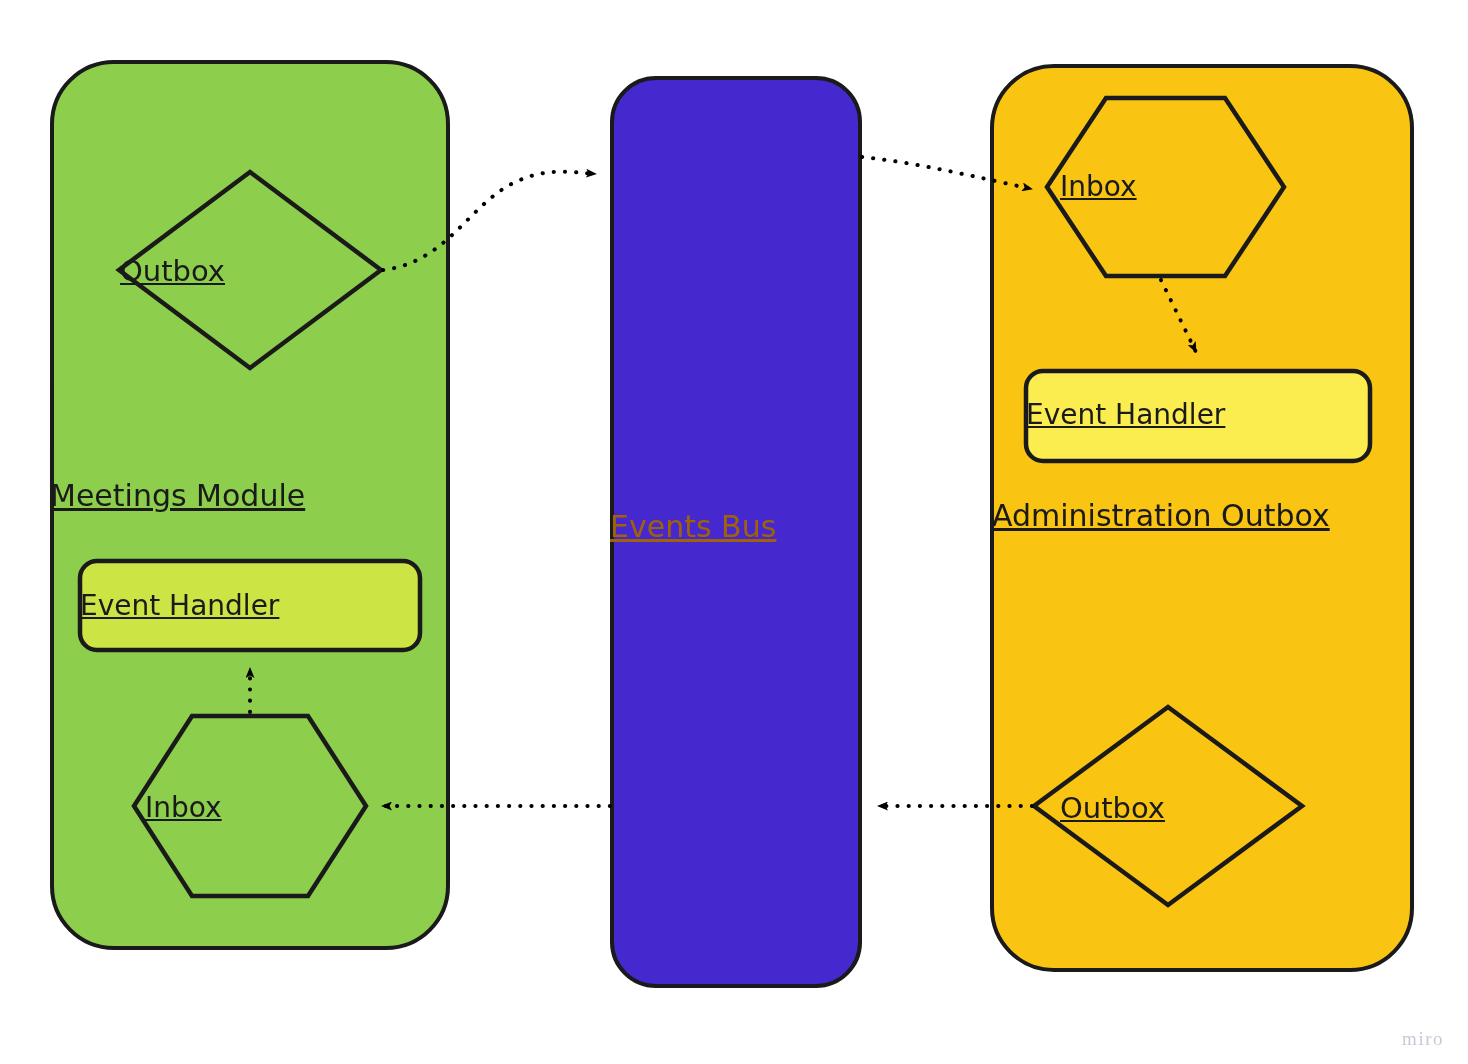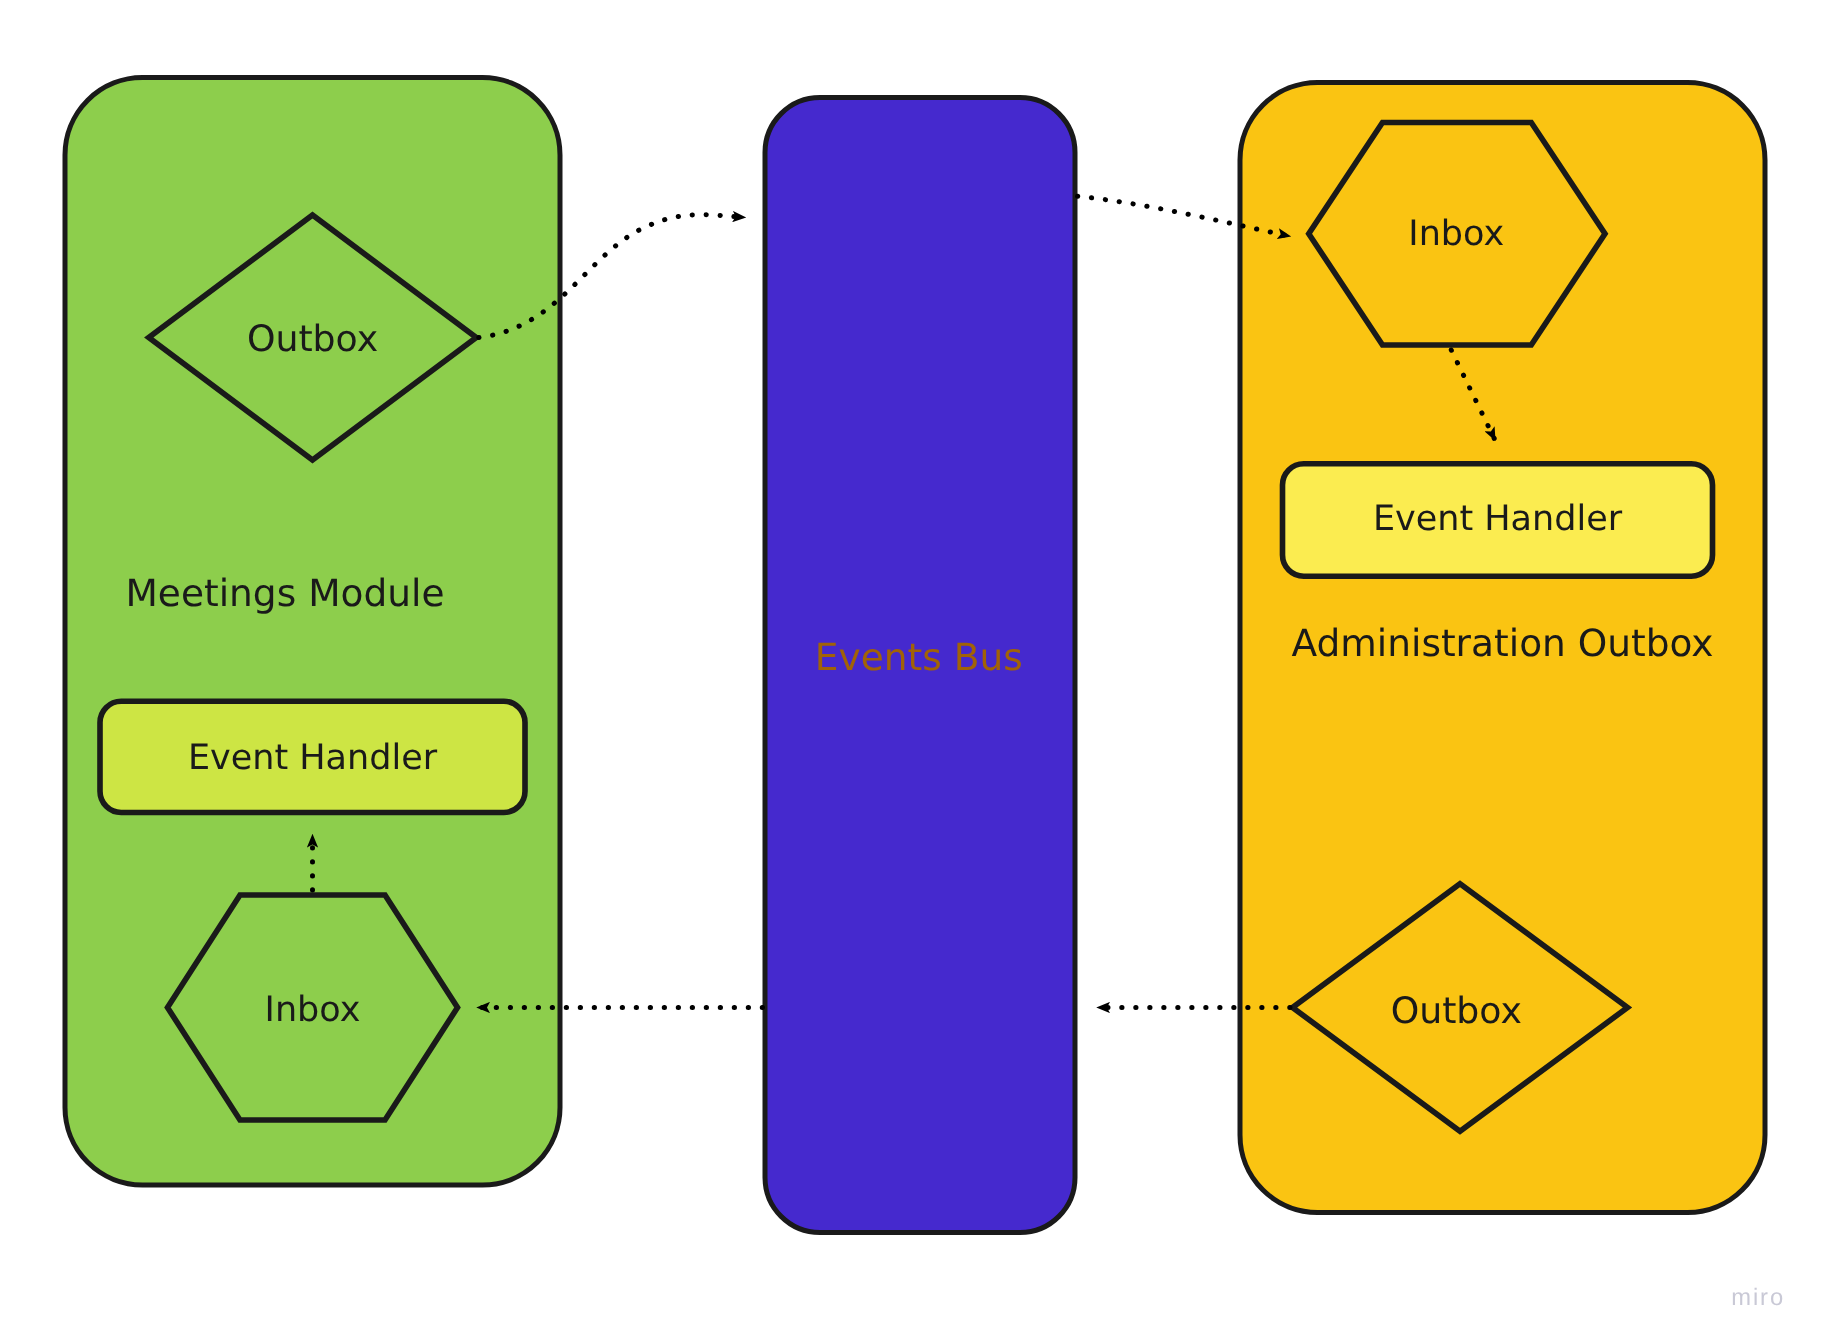--- a/index.html
+++ b/index.html
@@ -18,29 +18,29 @@
   #svg-layer {
     position: absolute;
     top: 0;
     left: 0;
     width: 1468px;
     height: 1064px;
   }
   .module-label,
   .shape-label {
     position: absolute;
-    text-align: center;
     white-space: nowrap;
     pointer-events: none;
     color: #1a1a1a;
+    text-decoration: underline;
   }
 
   
   #label-meetings-module {
-    left: 50px;  top: 458px;  width: 356px;
+    left: 50px;  top: 478px;  width: 356px;
     font-size: 30px;
   }
   #label-events-bus {
     left: 610px; top: 509px;  width: 250px;
     font-size: 30px;
     color: #a16207;
   }
   #label-administration-module {
     left: 992px; top: 498px;  width: 420px;
     font-size: 30px;
@@ -67,26 +67,26 @@
     left: 1026px; top: 398px; width: 344px;
     font-size: 28px;
   }
   #label-admin-outbox {
     left: 1060px; top: 791px; width: 210px;
     font-size: 29px;
   }
 
   #watermark {
     position: absolute;
-    right: 40px;
+    right: 24px;
     bottom: 14px;
     font-size: 19px;
     letter-spacing: 1.5px;
     color: #c9c9d6;
-    font-family: Liberation Sans, sans-serif;
+    font-family: Liberation Serif, serif;
   }
 </style>
 </head>
 <body>
 
 <div id="canvas">
 
   <svg id="svg-layer" viewBox="0 0 1468 1064" xmlns="http://www.w3.org/2000/svg">
     <defs>
       <marker id="arrowhead" markerWidth="11" markerHeight="9" refX="10" refY="4.5" orient="auto" markerUnits="userSpaceOnUse">

